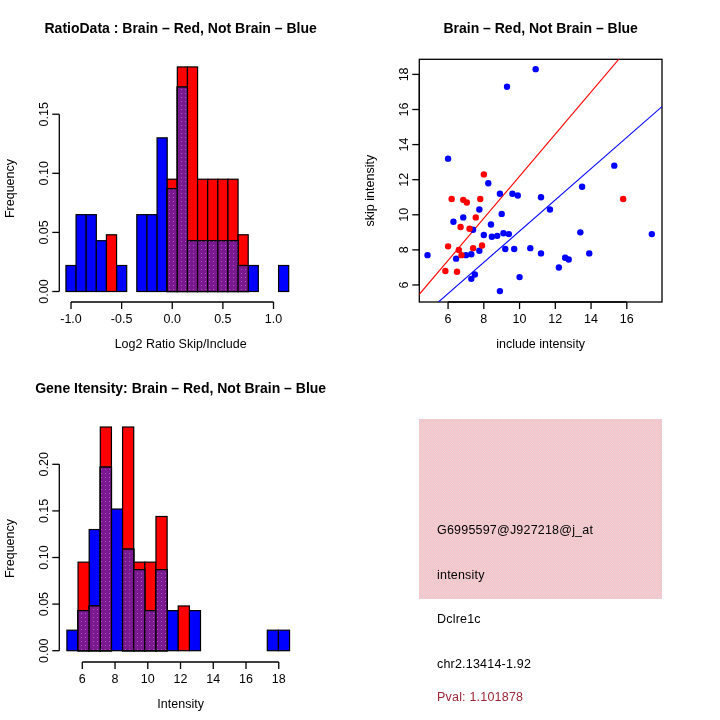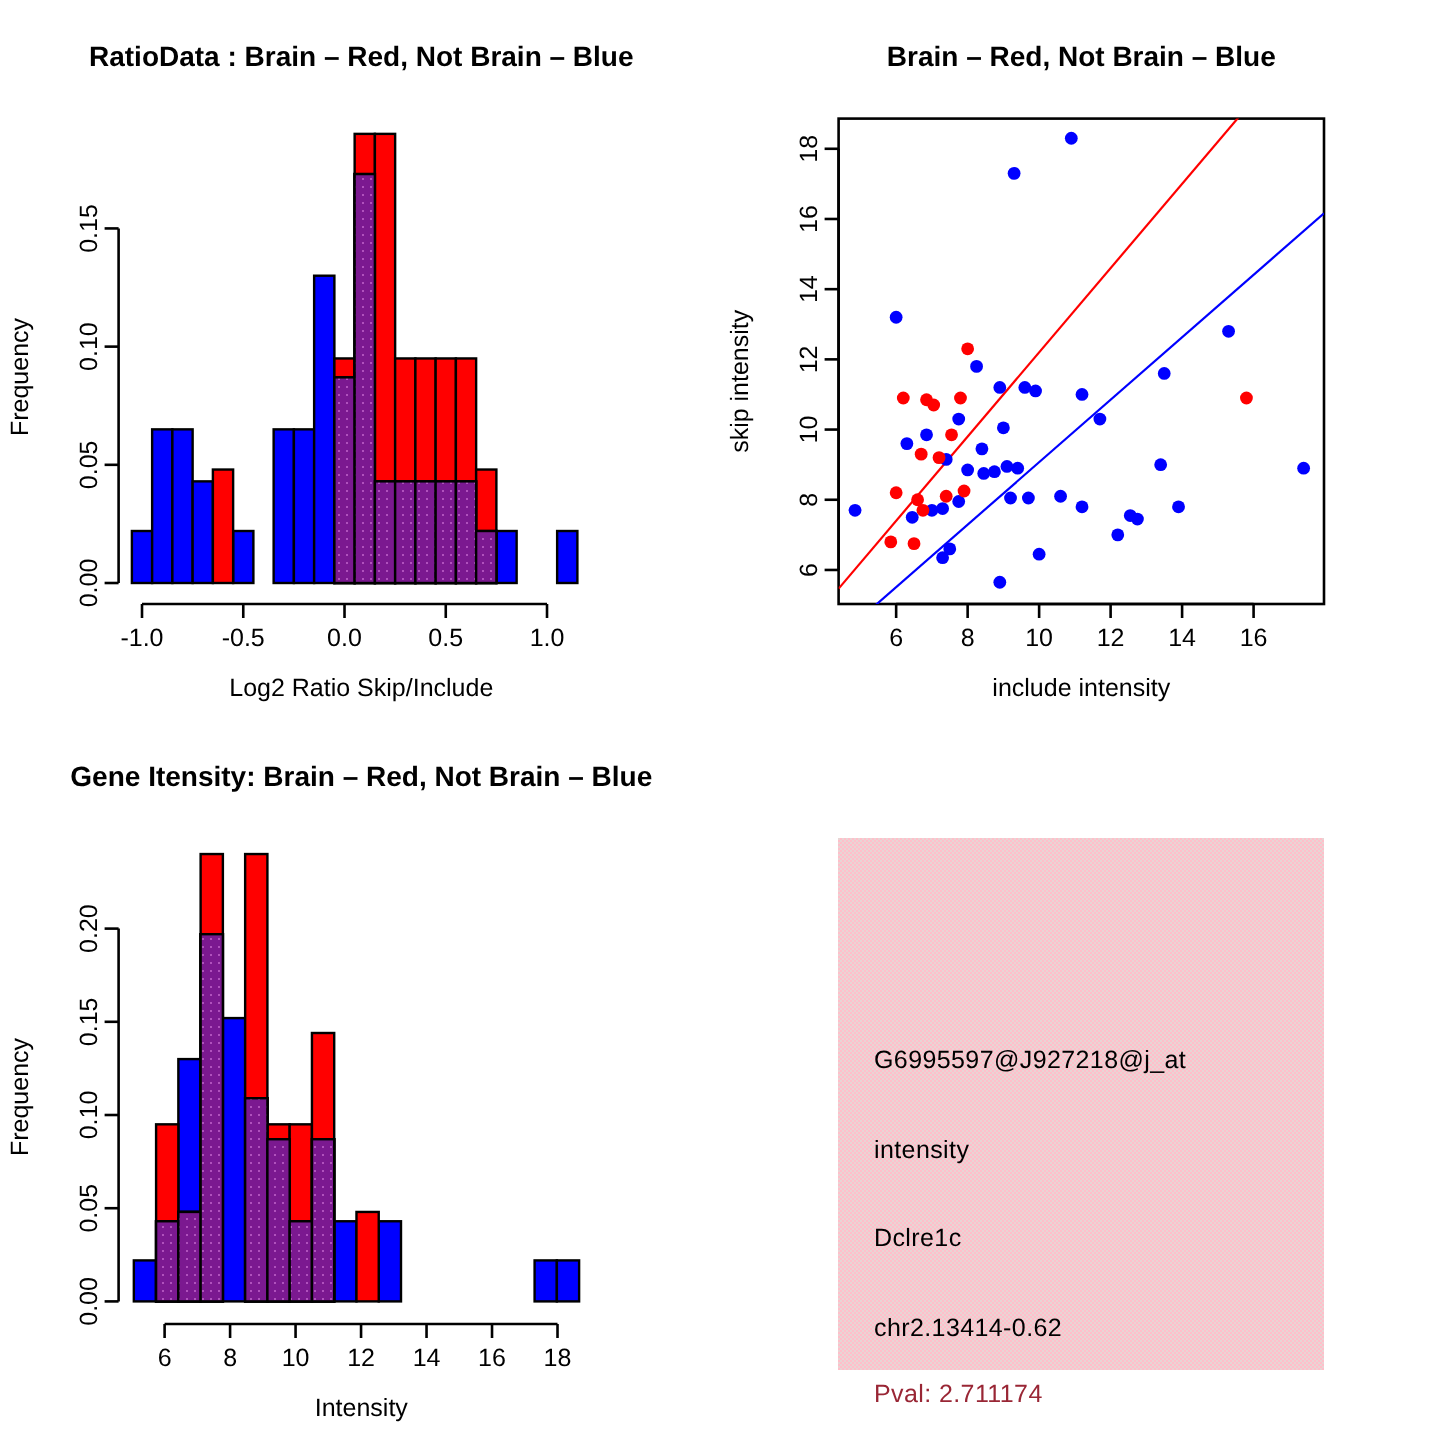--- a/index.html
+++ b/index.html
@@ -1,21 +1,21 @@
 <!DOCTYPE html>
 <html><head>
 <meta charset="utf-8">
 <style>
   html,body{margin:0;padding:0;background:#ffffff;}
   #screen{position:relative;width:720px;height:720px;background:#ffffff;overflow:hidden;
           font-family:"Liberation Sans",sans-serif;}
   .panel{position:absolute;width:360px;height:360px;}
   #p1{left:0;top:0;} #p2{left:360px;top:0;} #p3{left:0;top:360px;} #p4{left:360px;top:360px;}
   .panel svg{display:block;width:360px;height:360px;}
-  #infobox{position:absolute;left:59px;top:59px;width:243px;height:266px;}
+  #infobox{position:absolute;left:59px;top:59px;width:243px;height:180px;}
   .info-line{position:absolute;left:18px;font-size:12.5px;color:#000;white-space:nowrap;
              letter-spacing:0.2px;}
 </style>
 </head>
 <body>
 
 <div id="screen">
   <div id="p1" class="panel">
     <svg viewBox="0 0 360 360">
         <defs>
@@ -284,17 +284,17 @@
         <text x="180.65" y="33" text-anchor="middle" font-size="14px" font-weight="bold">Gene Itensity: Brain – Red, Not Brain – Blue</text>
         <text x="180.65" y="348" text-anchor="middle" font-size="12.5px">Intensity</text>
         <text x="14" y="188.5" text-anchor="middle" font-size="12.5px" transform="rotate(-90 14 188.5)">Frequency</text>
       </svg>
   </div>
   <div id="p4" class="panel">
     <div id="infobox" style="background: conic-gradient(rgb(255, 191, 202) 25%, rgb(233, 212, 212) 0deg, rgb(233, 212, 212) 50%, rgb(255, 191, 202) 0deg, rgb(255, 191, 202) 75%, rgb(233, 212, 212) 0deg) 0% 0% / 2px 2px rgb(233, 212, 212);">
       <div class="info-line" style="top:104px">G6995597@J927218@j_at</div>
       <div class="info-line" style="top:149px">intensity</div>
       <div class="info-line" style="top:193px">Dclre1c</div>
-      <div class="info-line" style="top:238px">chr2.13414-0.62</div>
-      <div class="info-line" style="top: 271px; color: rgb(153, 38, 53);">Pval: 2.711174</div>
+      <div class="info-line" style="top:238px">chr2.13414-1.92</div>
+      <div class="info-line" style="top: 271px; color: rgb(153, 38, 53);">Pval: 1.101878</div>
     </div>
   </div>
 </div>
 
 </body></html>

